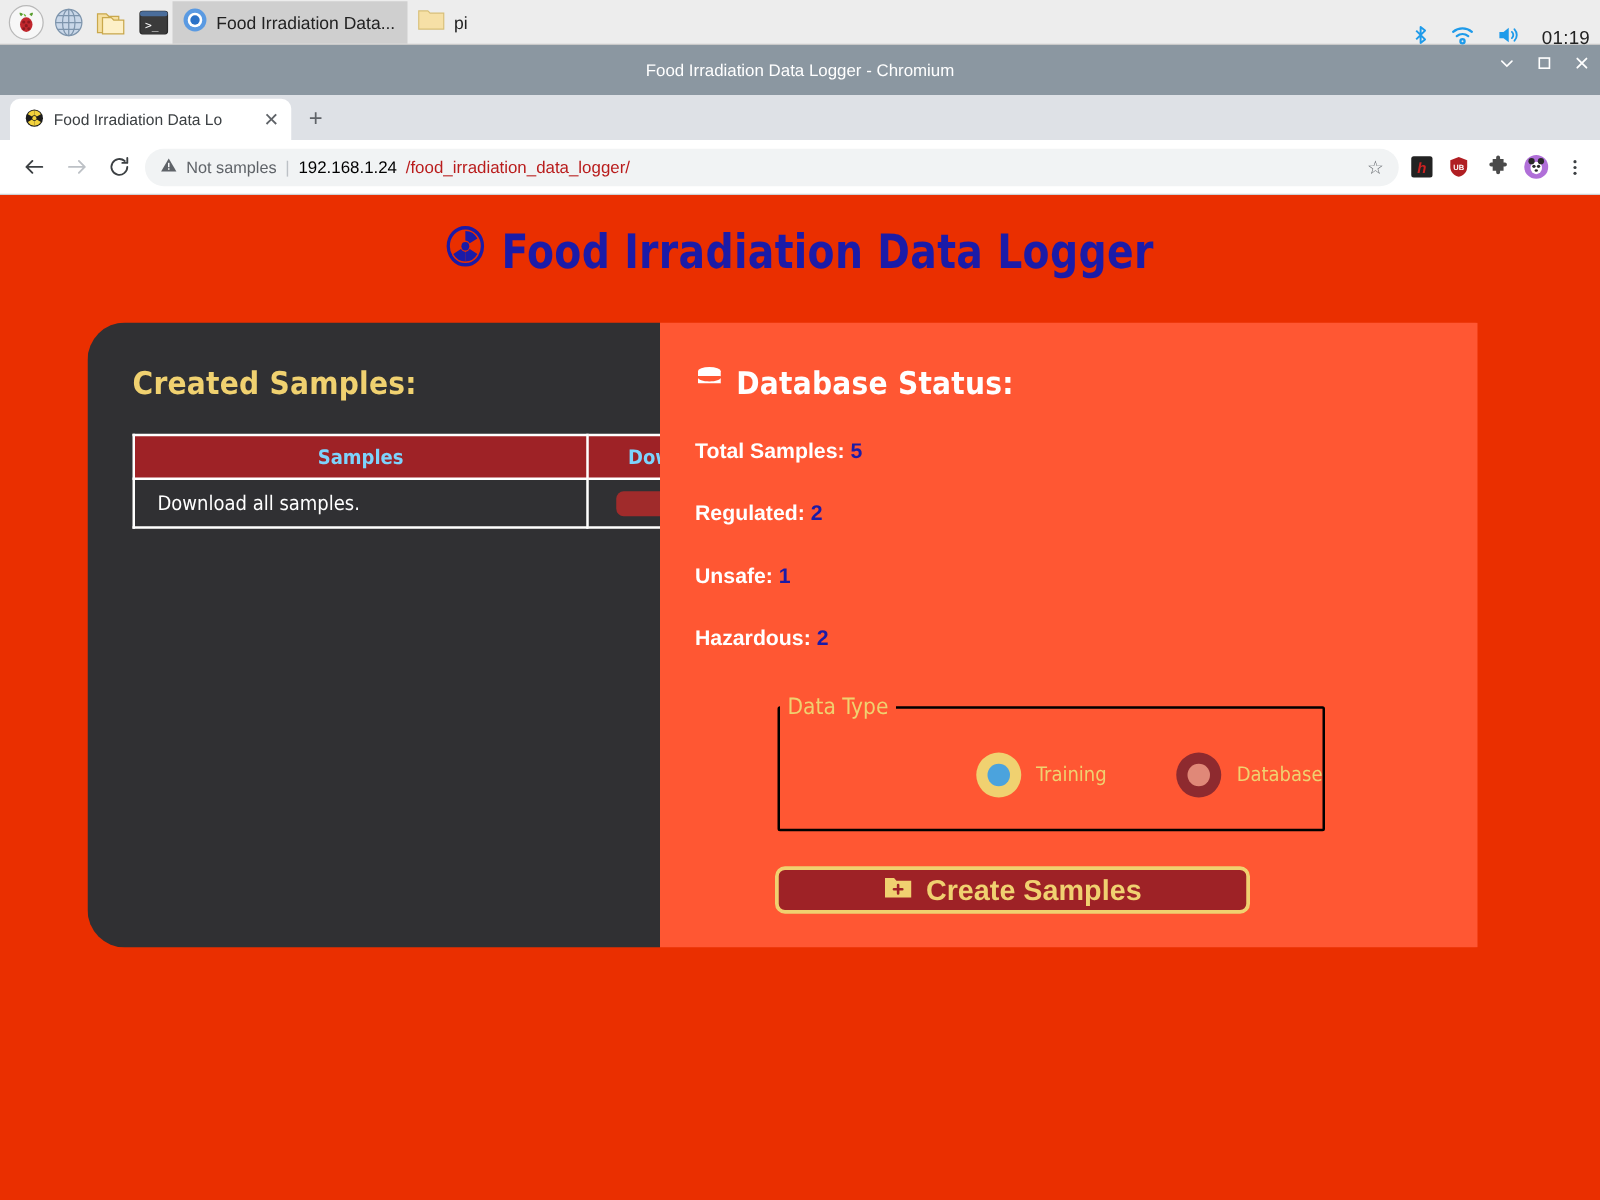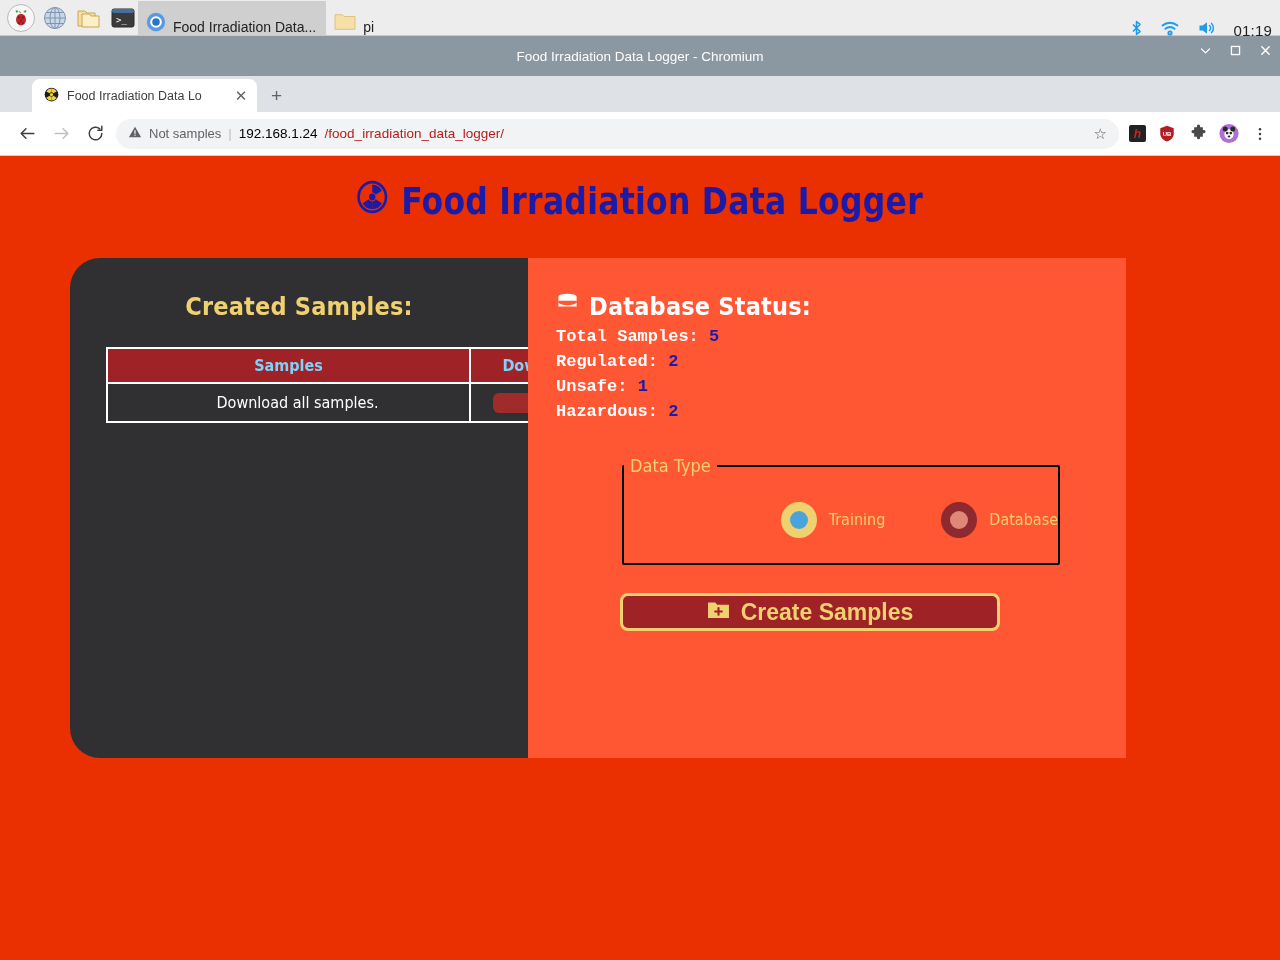--- a/index.html
+++ b/index.html
@@ -23,21 +23,21 @@
     width: 30px; height: 30px;
     display: flex; align-items: center; justify-content: center;
     border-radius: 3px;
   }
   .rasp-outer {
     width: 28px; height: 28px; border-radius: 50%;
     border: 1px solid #b9b9b9; background: #f7f7f7;
     display: flex; align-items: center; justify-content: center;
   }
   .tb-win {
-    height: 34px; display: flex; align-items: flex-end;
+    height: 34px; display: flex; align-items: center;
     gap: 7px; padding: 0 10px 0 8px;
     font-size: 14px; color: #222;
     max-width: 190px; white-space: nowrap; overflow: hidden;
   }
   .tb-win.active { background: #cfcfcf; }
   .tb-win .lbl { overflow: hidden; text-overflow: ellipsis; }
   .tray {
     position: absolute; right: 8px; top: 12px; height: 36px;
     display: flex; align-items: center; gap: 14px;
   }
@@ -61,21 +61,21 @@
 
   .tabstrip {
     height: 36px; background: #dee1e6;
     display: flex; align-items: flex-end; padding-left: 8px;
   }
   .tab {
     height: 33px; width: 225px; background: #fff;
     border-radius: 8px 8px 0 0;
     display: flex; align-items: center; gap: 8px;
     padding: 0 8px 0 12px;
-    font-size: 12.5px; color: #3c4043; margin-left: 24px;
+    font-size: 12.5px; color: #3c4043;
   }
   .tab .tab-label { flex: 1; white-space: nowrap; overflow: hidden; }
   .tab-close { font-size: 15px; color: #5f6368; width: 16px; text-align: center; }
   .newtab { font-size: 19px; color: #5f6368; margin: 0 0 5px 14px; }
 
   .omnibar {
     height: 44px; background: #fff;
     display: flex; align-items: center; gap: 0;
     padding: 0 10px;
     border-bottom: 1px solid #cfd1d4;
@@ -116,24 +116,23 @@
   .container {
     margin: 30px auto 0;
     width: 1140px; height: 500px;
     border-radius: 30px;
     display: flex;
     overflow: hidden;
   }
   .left-panel {
     width: 458px; background: #303033;
     padding: 34px 36px 0 36px;
-    text-align: center;
   }
   .right-panel {
-    width: 598px; background: #ff5733;
+    width: 654px; background: #ff5733;
     padding: 34px 28px 0 28px;
   }
   h2.hdr {
     font-family: "Liberation Sans Narrow", "DejaVu Sans Condensed", "Liberation Sans", sans-serif;
     font-weight: bold; font-size: 25px; letter-spacing: .2px;
   }
   .left-panel h2.hdr { color: #f0d170; }
   .right-panel h2.hdr { color: #ffffff; display: flex; align-items: center; gap: 10px; }
 
   table.samples {
@@ -155,22 +154,22 @@
   }
   table.samples td.dl-cell { text-align: center; padding: 8px 0; }
   .dl-btn {
     display: inline-flex; align-items: center; justify-content: center;
     width: 100px; height: 20px;
     background: #a02b2b; border-radius: 6px;
     border: none; cursor: pointer;
   }
 
   .stat {
-    font-family: Liberation Mono, monospace;
-    font-size: 17px; color: #ffffff; margin-top: 6px; font-weight: bold;
+    font-family: Liberation Sans, sans-serif;
+    font-size: 17px; color: #ffffff; margin-top: 30px; font-weight: bold;
   }
   .stat .num { color: #1b1ba8; }
 
   fieldset.data-type {
     margin: 34px 0 0 66px;
     width: 438px; height: 110px;
     border: 2px solid #000000;
     border-radius: 2px;
     display: flex; align-items: center; justify-content: flex-end; gap: 0;
   }

